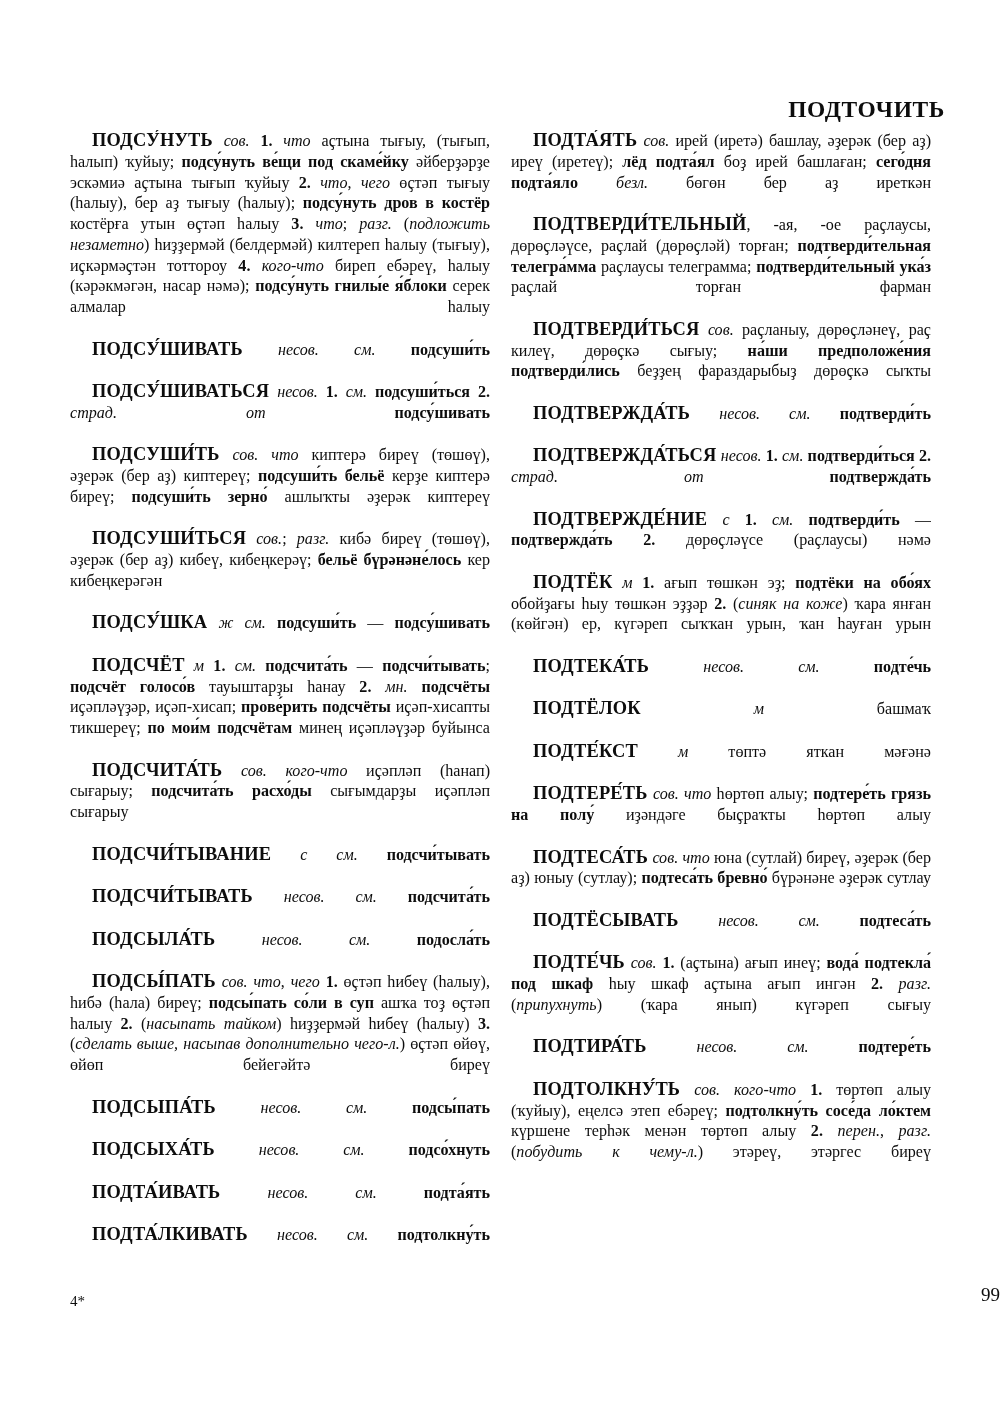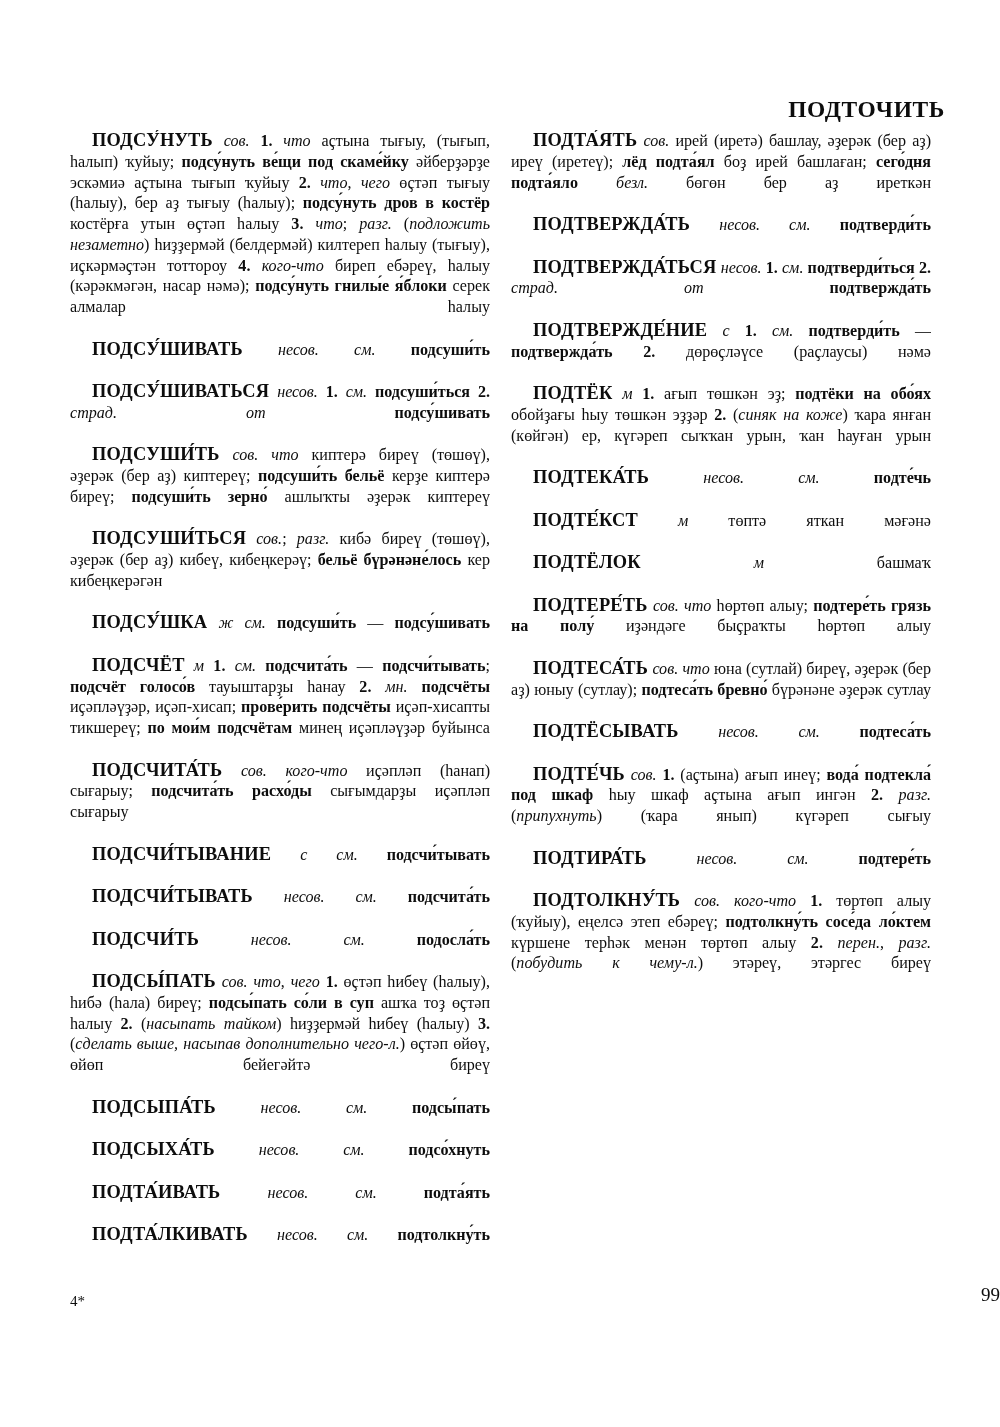--- a/index.html
+++ b/index.html
@@ -106,36 +106,38 @@
         <p class="entry"><span class="hw">ПОДСУ́НУТЬ</span><span> <span class="gr">сов.</span> <span class="n">1.</span> <span class="gr">что</span> аҫтына тығыу, (тығып, һалып) ҡуйыу; <span class="b">подсу́нуть ве́щи под скаме́йку</span> әйберҙәрҙе эскәмиә аҫтына тығып ҡуйыу <span class="n">2.</span> <span class="gr">что</span>, <span class="gr">чего</span> өҫтәп тығыу (һалыу), бер аҙ тығыу (һалыу); <span class="b">подсу́нуть дров в костёр</span> костёрға утын өҫтәп һалыу <span class="n">3.</span> <span class="gr">что</span>; <span class="gr">разг.</span> (<span class="gr">подложить незаметно</span>) һиҙҙермәй (белдермәй) килтереп һалыу (тығыу), иҫкәрмәҫтән тоттороу <span class="n">4.</span> <span class="gr">кого-что</span> биреп ебәреү, һалыу (кәрәкмәгән, насар нәмә); <span class="b">подсу́нуть гнилы́е я́блоки</span> серек алмалар һалыу</span></p>
         <p class="entry"><span class="hw">ПОДСУ́ШИВАТЬ</span><span> <span class="gr">несов.</span> <span class="gr">см.</span> <span class="b">подсуши́ть</span></span></p>
         <p class="entry"><span class="hw">ПОДСУ́ШИВАТЬСЯ</span><span> <span class="gr">несов.</span> <span class="n">1.</span> <span class="gr">см.</span> <span class="b">подсуши́ться</span> <span class="n">2.</span> <span class="gr">страд.</span> <span class="gr">от</span> <span class="b">подсу́шивать</span></span></p>
         <p class="entry"><span class="hw">ПОДСУШИ́ТЬ</span><span> <span class="gr">сов.</span> <span class="gr">что</span> киптерә биреү (төшөү), әҙерәк (бер аҙ) киптереү; <span class="b">подсуши́ть бельё</span> керҙе киптерә биреү; <span class="b">подсуши́ть зерно́</span> ашлыҡты әҙерәк киптереү</span></p>
         <p class="entry"><span class="hw">ПОДСУШИ́ТЬСЯ</span><span> <span class="gr">сов.</span>; <span class="gr">разг.</span> кибә биреү (төшөү), әҙерәк (бер аҙ) кибеү, кибеңкерәү; <span class="b">бельё бүрәнәне́лось</span> кер кибеңкерәгән</span></p>
         <p class="entry"><span class="hw">ПОДСУ́ШКА</span><span> <span class="gr">ж</span> <span class="gr">см.</span> <span class="b">подсуши́ть</span> — <span class="b">подсу́шивать</span></span></p>
         <p class="entry"><span class="hw">ПОДСЧЁТ</span><span> <span class="gr">м</span> <span class="n">1.</span> <span class="gr">см.</span> <span class="b">подсчита́ть</span> — <span class="b">подсчи́тывать</span>; <span class="b">подсчёт голосо́в</span> тауыштарҙы һанау <span class="n">2.</span> <span class="gr">мн.</span> <span class="b">подсчёты</span> иҫәпләүҙәр, иҫәп-хисап; <span class="b">прове́рить подсчёты</span> иҫәп-хисапты тикшереү; <span class="b">по мои́м подсчётам</span> минең иҫәпләүҙәр буйынса</span></p>
         <p class="entry"><span class="hw">ПОДСЧИТА́ТЬ</span><span> <span class="gr">сов.</span> <span class="gr">кого-что</span> иҫәпләп (һанап) сығарыу; <span class="b">подсчита́ть расхо́ды</span> сығымдарҙы иҫәпләп сығарыу</span></p>
         <p class="entry"><span class="hw">ПОДСЧИ́ТЫВАНИЕ</span><span> <span class="gr">с</span> <span class="gr">см.</span> <span class="b">подсчи́тывать</span></span></p>
         <p class="entry"><span class="hw">ПОДСЧИ́ТЫВАТЬ</span><span> <span class="gr">несов.</span> <span class="gr">см.</span> <span class="b">подсчита́ть</span></span></p>
-        <p class="entry"><span class="hw">ПОДСЧИ́ТЬ</span><span> <span class="gr">несов.</span> <span class="gr">см.</span> <span class="b">подосла́ть</span></span></p>
+        <p class="entry"><span class="hw">ПОДСЫЛА́ТЬ</span><span> <span class="gr">несов.</span> <span class="gr">см.</span> <span class="b">подосла́ть</span></span></p>
         <p class="entry"><span class="hw">ПОДСЫ́ПАТЬ</span><span> <span class="gr">сов.</span> <span class="gr">что</span>, <span class="gr">чего</span> <span class="n">1.</span> өҫтәп һибеү (һалыу), һибә (һала) биреү; <span class="b">подсы́пать со́ли в суп</span> ашҡа тоҙ өҫтәп һалыу <span class="n">2.</span> (<span class="gr">насыпать тайком</span>) һиҙҙермәй һибеү (һалыу) <span class="n">3.</span> (<span class="gr">сделать выше, насыпав дополнительно чего-л.</span>) өҫтәп өйөү, өйөп бейегәйтә биреү</span></p>
         <p class="entry"><span class="hw">ПОДСЫПА́ТЬ</span><span> <span class="gr">несов.</span> <span class="gr">см.</span> <span class="b">подсы́пать</span></span></p>
         <p class="entry"><span class="hw">ПОДСЫХА́ТЬ</span><span> <span class="gr">несов.</span> <span class="gr">см.</span> <span class="b">подсо́хнуть</span></span></p>
         <p class="entry"><span class="hw">ПОДТА́ИВАТЬ</span><span> <span class="gr">несов.</span> <span class="gr">см.</span> <span class="b">подта́ять</span></span></p>
         <p class="entry"><span class="hw">ПОДТА́ЛКИВАТЬ</span><span> <span class="gr">несов.</span> <span class="gr">см.</span> <span class="b">подтолкну́ть</span></span></p>
       </div>
     <div class="col" id="col-right">
         <p class="entry"><span class="hw">ПОДТА́ЯТЬ</span><span> <span class="gr">сов.</span> ирей (иретә) башлау, әҙерәк (бер аҙ) иреү (иретеү); <span class="b">лёд подта́ял</span> боҙ ирей башлаған; <span class="b">сего́дня подта́яло</span> <span class="gr">безл.</span> бөгөн бер аҙ иреткән</span></p>
+        <p class="entry"><span class="hw">ПОДТВЕРДИ́ТЕЛЬНЫЙ</span><span>, -ая, -ое раҫлаусы, дөрөҫләүсе, раҫлай (дөрөҫләй) торған; <span class="b">подтверди́тельная телегра́мма</span> раҫлаусы телеграмма; <span class="b">подтверди́тельный ука́з</span> раҫлай торған фарман</span></p>
+        <p class="entry"><span class="hw">ПОДТВЕРДИ́ТЬСЯ</span><span> <span class="gr">сов.</span> раҫланыу, дөрөҫләнеү, раҫ килеү, дөрөҫкә сығыу; <span class="b">на́ши предположе́ния подтверди́лись</span> беҙҙең фараздарыбыҙ дөрөҫкә сыҡты</span></p>
         <p class="entry"><span class="hw">ПОДТВЕРЖДА́ТЬ</span><span> <span class="gr">несов.</span> <span class="gr">см.</span> <span class="b">подтверди́ть</span></span></p>
         <p class="entry"><span class="hw">ПОДТВЕРЖДА́ТЬСЯ</span><span> <span class="gr">несов.</span> <span class="n">1.</span> <span class="gr">см.</span> <span class="b">подтверди́ться</span> <span class="n">2.</span> <span class="gr">страд.</span> <span class="gr">от</span> <span class="b">подтвержда́ть</span></span></p>
         <p class="entry"><span class="hw">ПОДТВЕРЖДЕ́НИЕ</span><span> <span class="gr">с</span> <span class="n">1.</span> <span class="gr">см.</span> <span class="b">подтверди́ть</span> — <span class="b">подтвержда́ть</span> <span class="n">2.</span> дөрөҫләүсе (раҫлаусы) нәмә</span></p>
         <p class="entry"><span class="hw">ПОДТЁК</span><span> <span class="gr">м</span> <span class="n">1.</span> ағып төшкән эҙ; <span class="b">подтёки на обо́ях</span> обойҙағы һыу төшкән эҙҙәр <span class="n">2.</span> (<span class="gr">синяк на коже</span>) ҡара янған (көйгән) ер, күгәреп сыҡҡан урын, ҡан һауған урын</span></p>
         <p class="entry"><span class="hw">ПОДТЕКА́ТЬ</span><span> <span class="gr">несов.</span> <span class="gr">см.</span> <span class="b">подте́чь</span></span></p>
+        <p class="entry"><span class="hw">ПОДТЁЛОК</span><span> <span class="gr">м</span> башмаҡ</span></p>
         <p class="entry"><span class="hw">ПОДТЕ́КСТ</span><span> <span class="gr">м</span> төптә яткан мәғәнә</span></p>
-        <p class="entry"><span class="hw">ПОДТЁЛОК</span><span> <span class="gr">м</span> башмаҡ</span></p>
         <p class="entry"><span class="hw">ПОДТЕРЕ́ТЬ</span><span> <span class="gr">сов.</span> <span class="gr">что</span> һөртөп алыу; <span class="b">подтере́ть грязь на полу́</span> иҙәндәге быҫраҡты һөртөп алыу</span></p>
         <p class="entry"><span class="hw">ПОДТЕСА́ТЬ</span><span> <span class="gr">сов.</span> <span class="gr">что</span> юна (сутлай) биреү, әҙерәк (бер аҙ) юныу (сутлау); <span class="b">подтеса́ть бревно́</span> бүрәнәне әҙерәк сутлау</span></p>
         <p class="entry"><span class="hw">ПОДТЁСЫВАТЬ</span><span> <span class="gr">несов.</span> <span class="gr">см.</span> <span class="b">подтеса́ть</span></span></p>
         <p class="entry"><span class="hw">ПОДТЕ́ЧЬ</span><span> <span class="gr">сов.</span> <span class="n">1.</span> (аҫтына) ағып инеү; <span class="b">вода́ подтекла́ под шкаф</span> һыу шкаф аҫтына ағып ингән <span class="n">2.</span> <span class="gr">разг.</span> (<span class="gr">припухнуть</span>) (ҡара янып) күгәреп сығыу</span></p>
         <p class="entry"><span class="hw">ПОДТИРА́ТЬ</span><span> <span class="gr">несов.</span> <span class="gr">см.</span> <span class="b">подтере́ть</span></span></p>
         <p class="entry"><span class="hw">ПОДТОЛКНУ́ТЬ</span><span> <span class="gr">сов.</span> <span class="gr">кого-что</span> <span class="n">1.</span> төртөп алыу (ҡуйыу), еңелсә этеп ебәреү; <span class="b">подтолкну́ть сосе́да ло́ктем</span> күршене терһәк менән төртөп алыу <span class="n">2.</span> <span class="gr">перен.</span>, <span class="gr">разг.</span> (<span class="gr">побудить к чему-л.</span>) этәреү, этәргес биреү</span></p>
       </div>
   </div>
 
   <div class="signature">4*</div>

